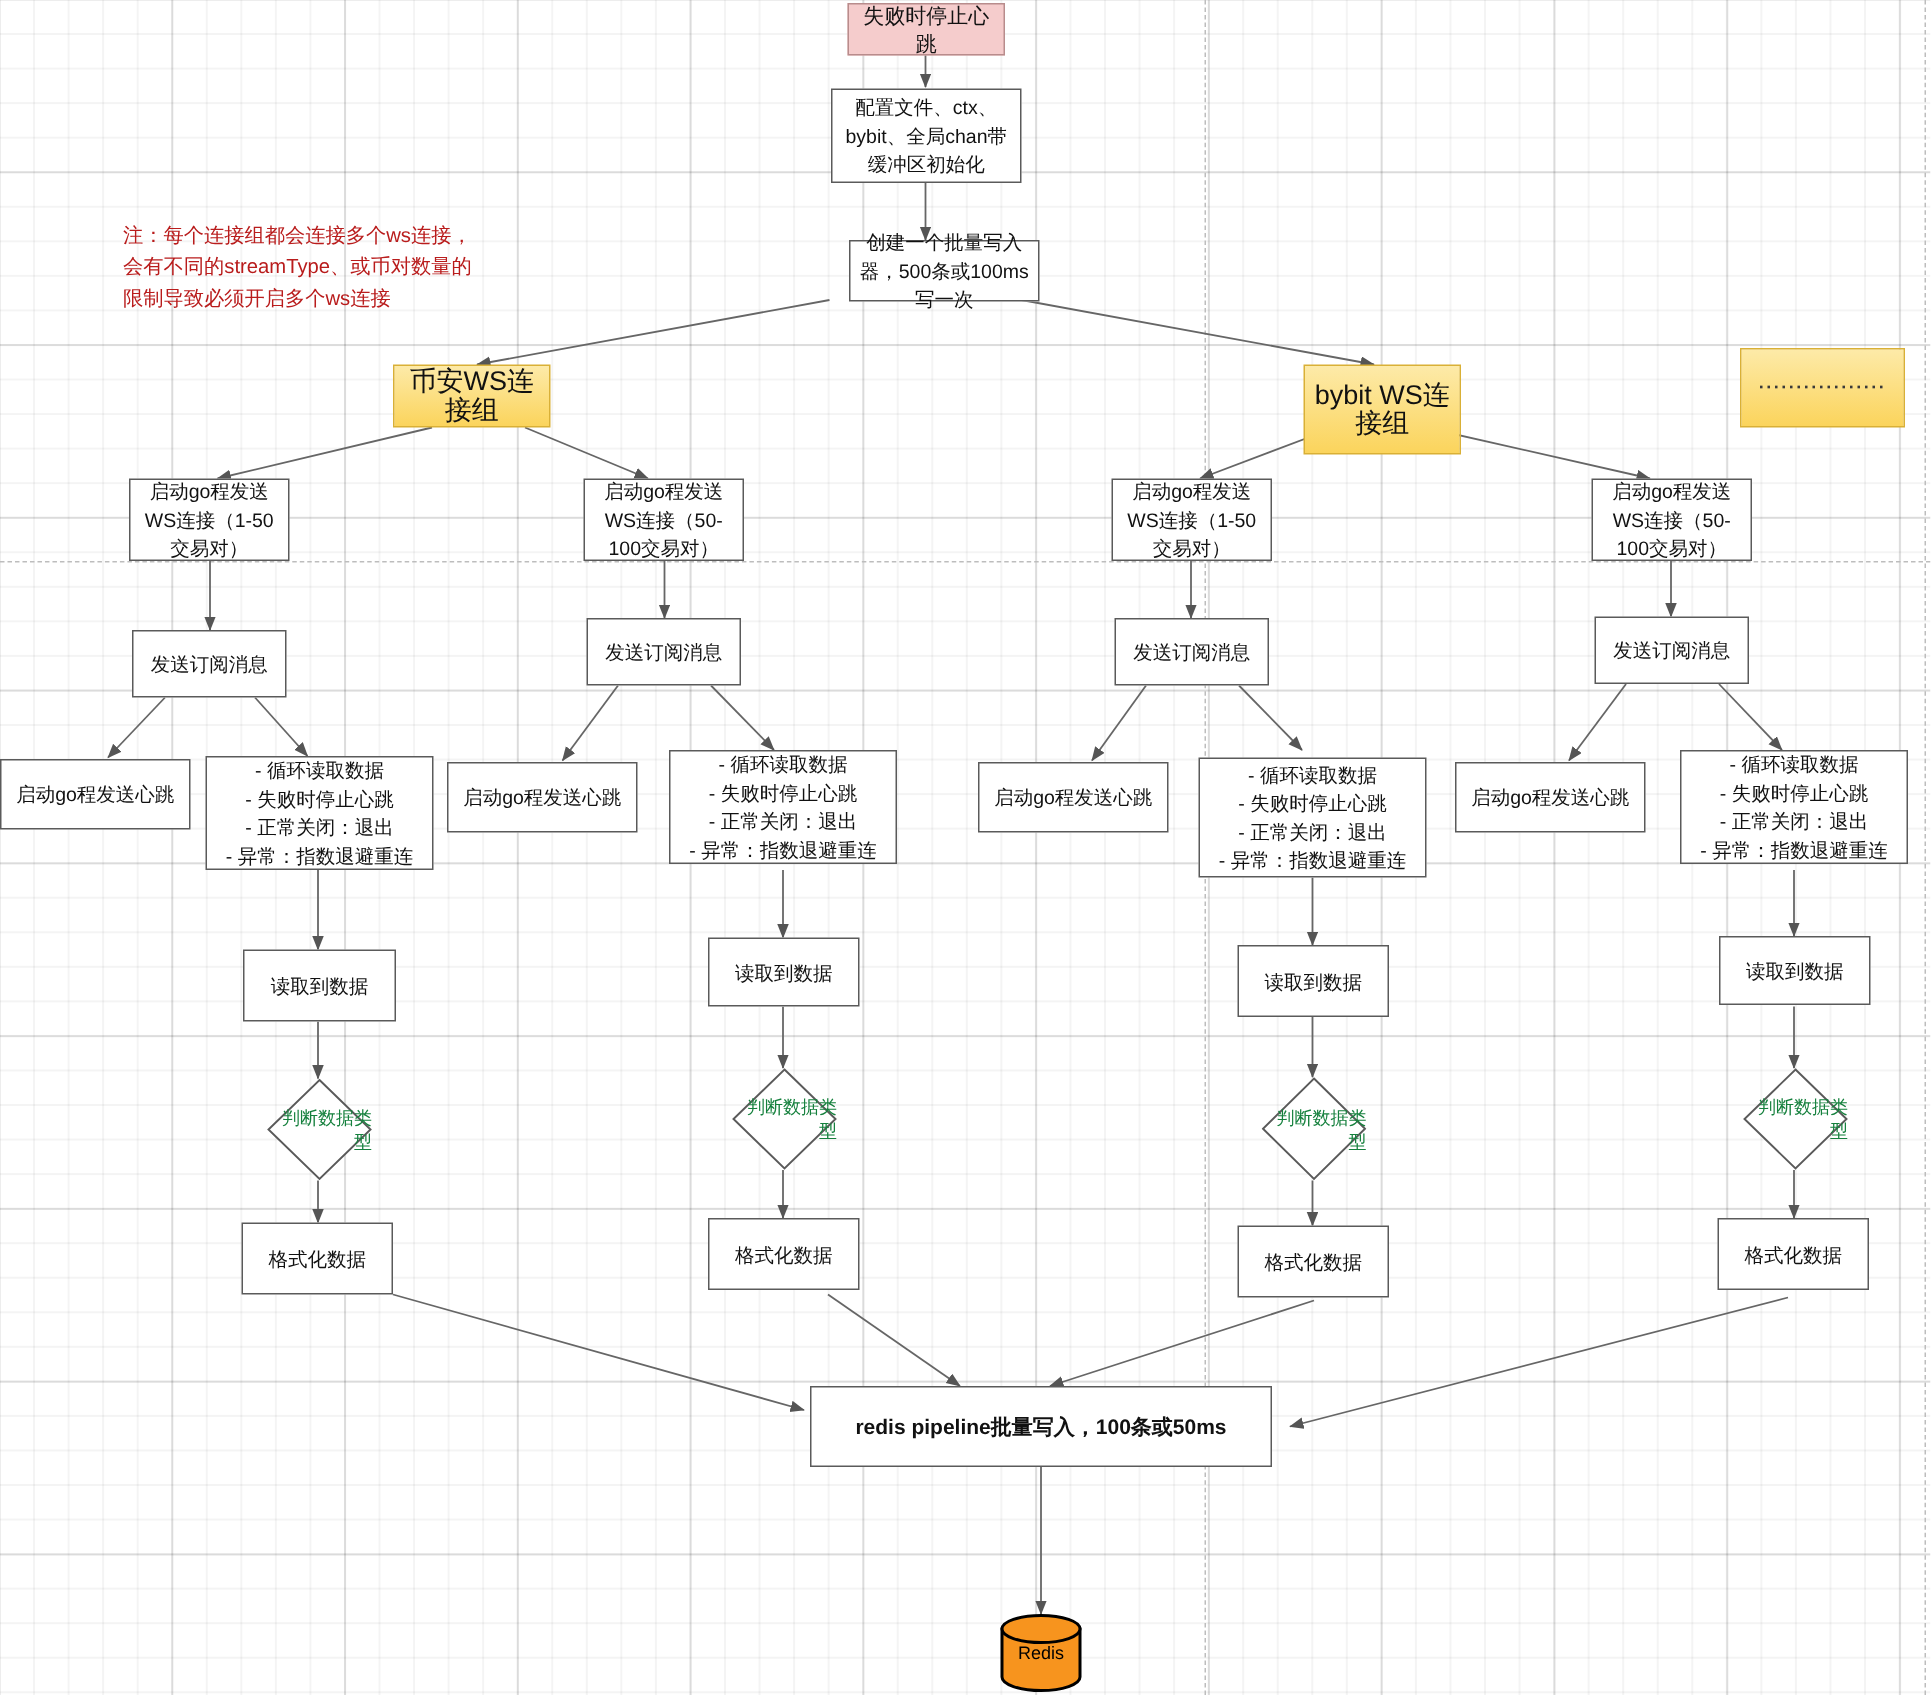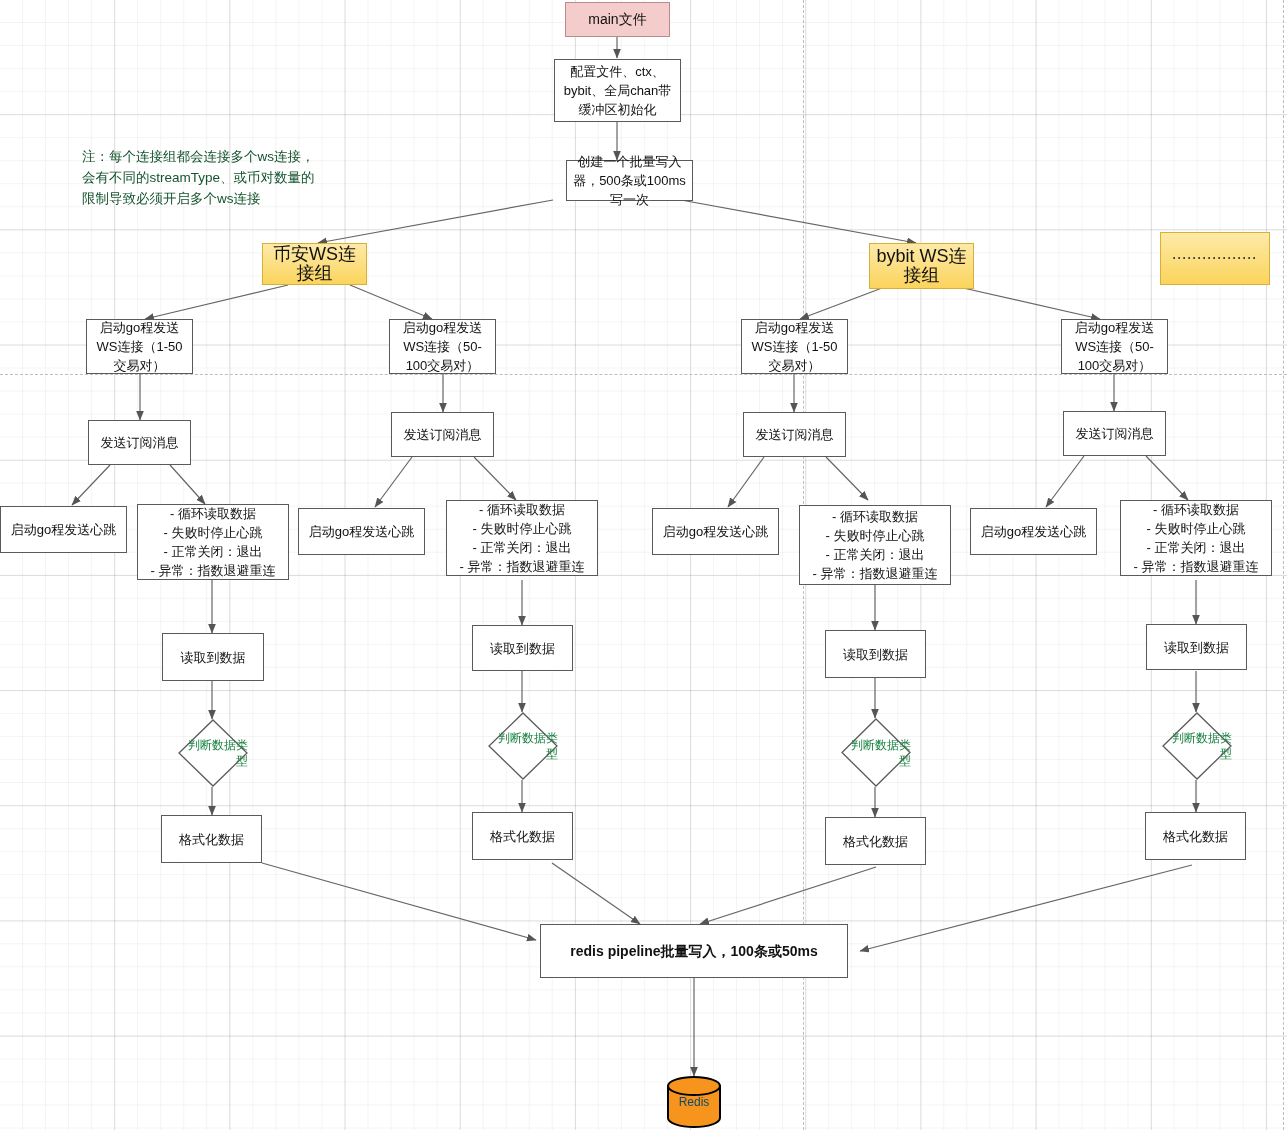--- a/index.html
+++ b/index.html
@@ -55,42 +55,42 @@
   .grp{
     background:linear-gradient(180deg,#fdeaa8 0%,#fbd45c 100%);
     border:1.3px solid #d9b036;
     font-size:18px;
   }
   .dots{
     letter-spacing:1px;font-size:12px;color:#3a3a3a;font-weight:bold;
   }
   .note{
     position:absolute;
-    color:#14532d;
+    color:#b91c1c;
     font-size:13.5px;
     line-height:21px;
     text-align:left;
     white-space:pre-line;
     font-family:"Liberation Sans","DejaVu Sans",sans-serif;
   }
   .diamond-wrap{position:absolute;}
   .diamond-wrap .dshape{
     position:absolute;left:0;top:0;width:100%;height:100%;
   }
   .diamond-wrap .dlabel{
     position:absolute;left:0;top:0;width:100%;height:100%;
     display:flex;align-items:center;justify-content:center;
     font-size:12px;line-height:16px;color:#15803d;text-align:right;
     white-space:pre-line;
   }
   .cyl{position:absolute;}
   .cyl .clabel{
     position:absolute;left:0;top:0;width:100%;height:100%;
     display:flex;align-items:center;justify-content:center;
-    color:#0c4a6e;font-size:12px;
+    color:#000000;font-size:12px;
   }
 </style>
 </head>
 <body>
 
 <div id="canvas"></div>
 
 <div class="pagebreak pb-v" style="left:803px;top:0;height:1130px;"></div>
 <div class="pagebreak pb-v" style="left:1283px;top:0;height:1130px;"></div>
 <div class="pagebreak pb-h" style="left:0;top:374px;width:1287px;"></div>
@@ -162,31 +162,31 @@
 
     <path d="M262,863 L536,940"></path>
     <path d="M552,863 L640,924"></path>
     <path d="M876,867 L700,924"></path>
     <path d="M1192,865 L860,951"></path>
 
     <path d="M694,978 L694,1076"></path>
   </g>
 </svg>
 
-<div class="node start" style="left:565px;top:2px;width:105px;height:35px;">main文件</div>
+<div class="node start" style="left:565px;top:2px;width:105px;height:35px;">失败时停止心跳</div>
 
 <div class="node proc" style="left:554px;top:59px;width:127px;height:63px;">配置文件、ctx、bybit、全局chan带缓冲区初始化</div>
 
 <div class="node proc" style="left:554px;top:160px;width:127px;height:41px;margin-left:12px;">创建一个批量写入器，500条或100ms写一次</div>
 
 <div class="note" style="left:82px;top:146px;width:245px;">注：每个连接组都会连接多个ws连接，会有不同的streamType、或币对数量的限制导致必须开启多个ws连接</div>
 
 <div class="node grp" style="left:262px;top:243px;width:105px;height:42px;">币安WS连接组</div>
 
-<div class="node grp" style="left:869px;top:243px;width:105px;height:46px;">bybit WS连接组</div>
+<div class="node grp" style="left:869px;top:243px;width:105px;height:60px;">bybit WS连接组</div>
 
 <div class="node grp dots" style="left:1160px;top:232px;width:110px;height:53px;">·················</div>
 
 <div class="node proc" style="left:86px;top:319px;width:107px;height:55px;">启动go程发送WS连接（1-50交易对）</div>
 <div class="node proc" style="left:88px;top:420px;width:103px;height:45px;">发送订阅消息</div>
 <div class="node proc" style="left:0px;top:506px;width:127px;height:47px;">启动go程发送心跳</div>
 <div class="node proc" style="left:137px;top:504px;width:152px;height:76px;">- 循环读取数据
 - 失败时停止心跳
 - 正常关闭：退出
 - 异常：指数退避重连</div>

